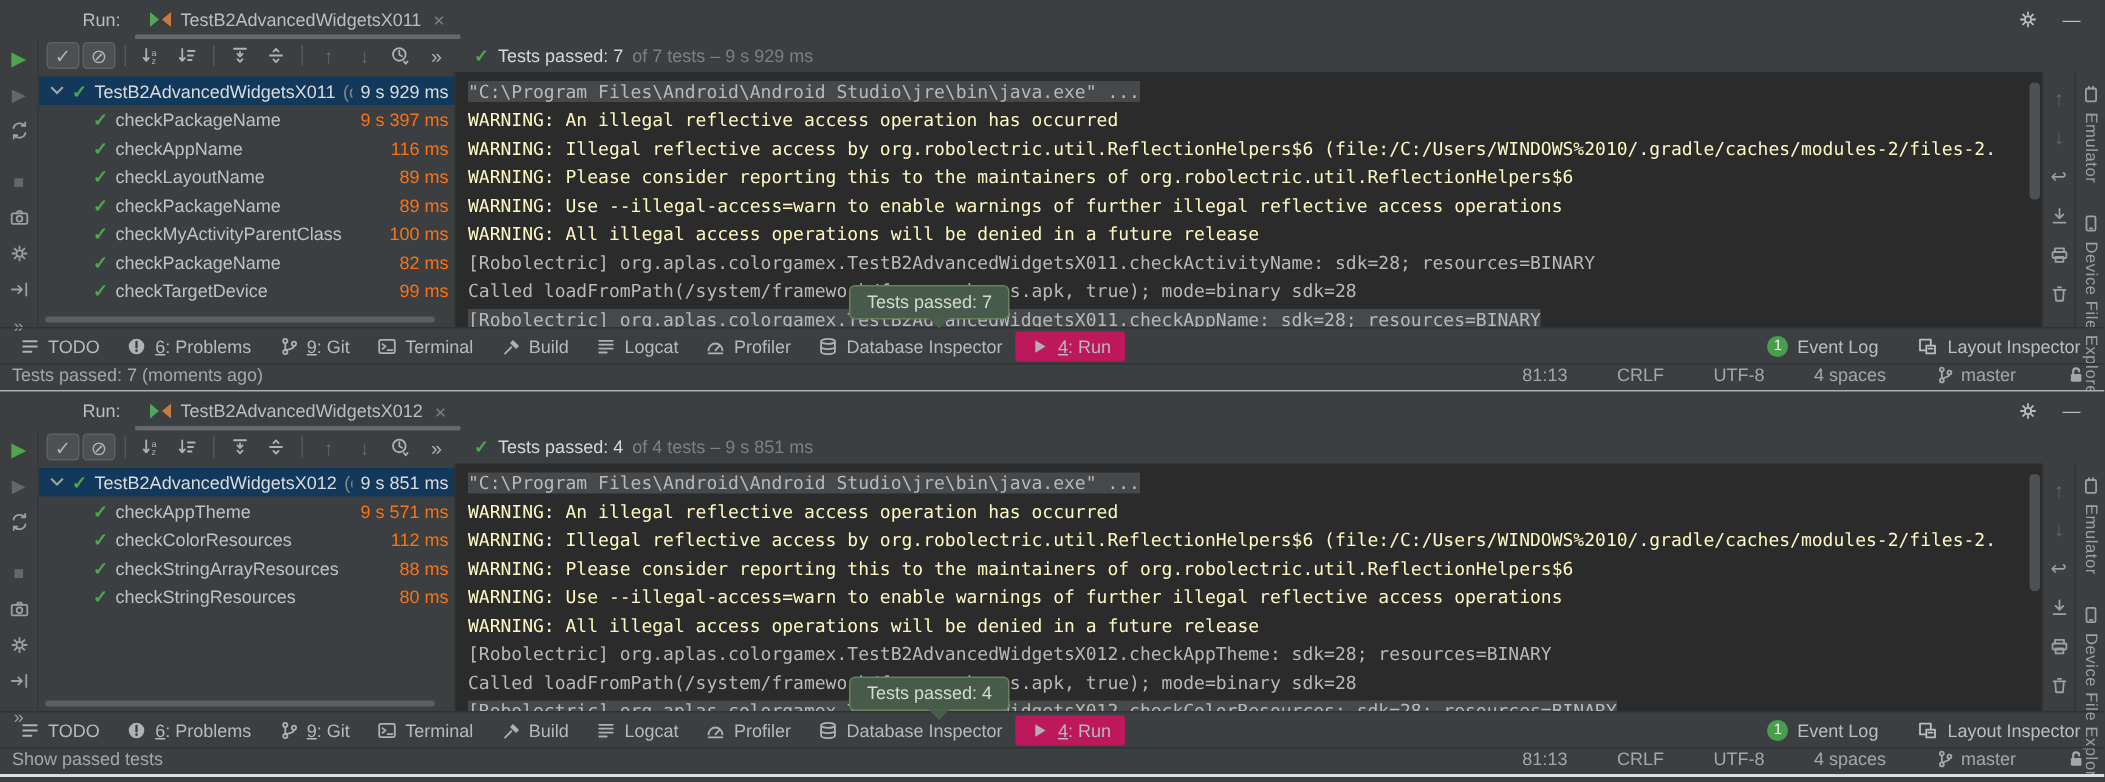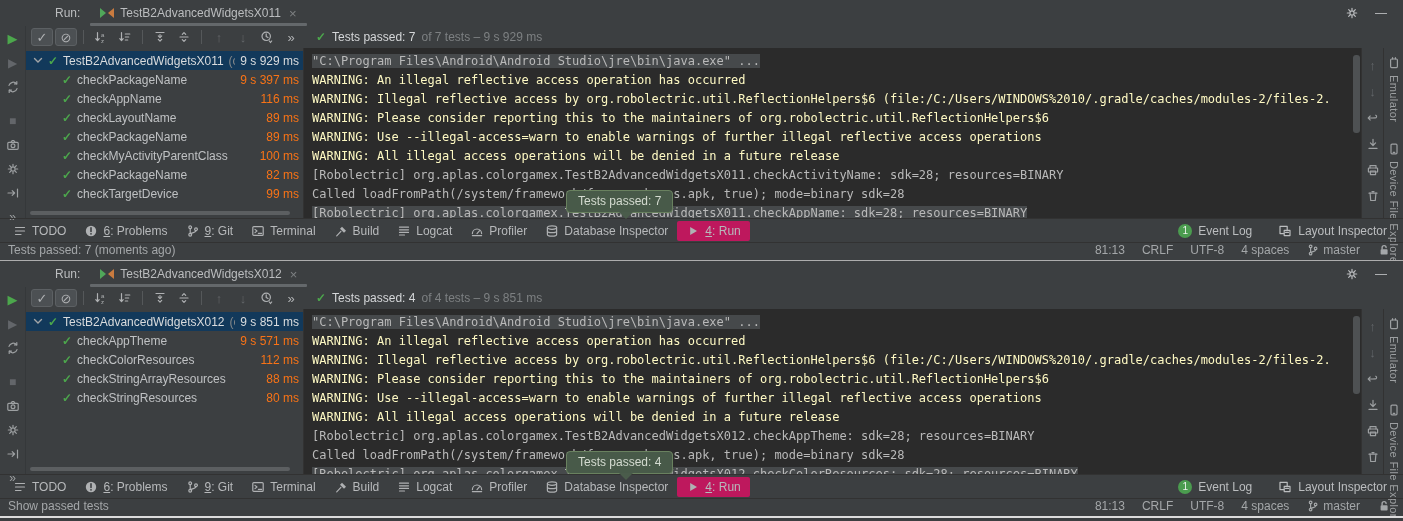--- a/index.html
+++ b/index.html
@@ -74,21 +74,21 @@
   .winbar { flex:0 0 24px; display:flex; align-items:center; padding:0 4px; border-top:1px solid #323232; }
   .wb-items { display:flex; align-items:center; }
   .wb-item { display:flex; align-items:center; gap:5px; padding:3px 9px; border-radius:2px; color:#B7B9BB; white-space:nowrap;text-align:center; }
   .wb-item.active { background:#be185d; }
   .wb-ico { color:#AFB1B3; }
   .wb-right { margin-left:auto; display:flex; align-items:center; gap:26px; padding-right:12px; }
   .eventlog { display:flex; align-items:center; gap:6px; white-space:nowrap; }
   .badge { width:14px; height:14px; border-radius:50%; background:#4B9C4F; color:#ECF3EC; font-size:10px; display:flex; align-items:center; justify-content:center; }
 
   .statusbar { flex:0 0 18px; display:flex; align-items:flex-start; padding:0 8px; color:#A4A7A9; border-top:1px solid #323232; }
-  .sb-right { margin-left:auto; display:flex; align-items:center; gap:17px; padding-right:4px; }
+  .sb-right { margin-left:auto; display:flex; align-items:center; gap:33px; padding-right:4px; }
   .sb-branch { display:flex; align-items:center; gap:3px; }
 
   
   .balloon { position:absolute; left:566px; top:190px; z-index:6; background:#485A49; border:1px solid #69815F; border-radius:4px; padding:3px 11px 4px; color:#D4DBD0; white-space:nowrap; }
   .balloon::after { content:""; position:absolute; left:52px; bottom:-7px; border-left:7px solid transparent; border-right:7px solid transparent; border-top:7px solid #4A5C4B; }
 
   .ico { display:inline-flex; align-items:center; justify-content:center; }
   .ico svg { display:block; }
   u { text-decoration:underline; }
 </style>

